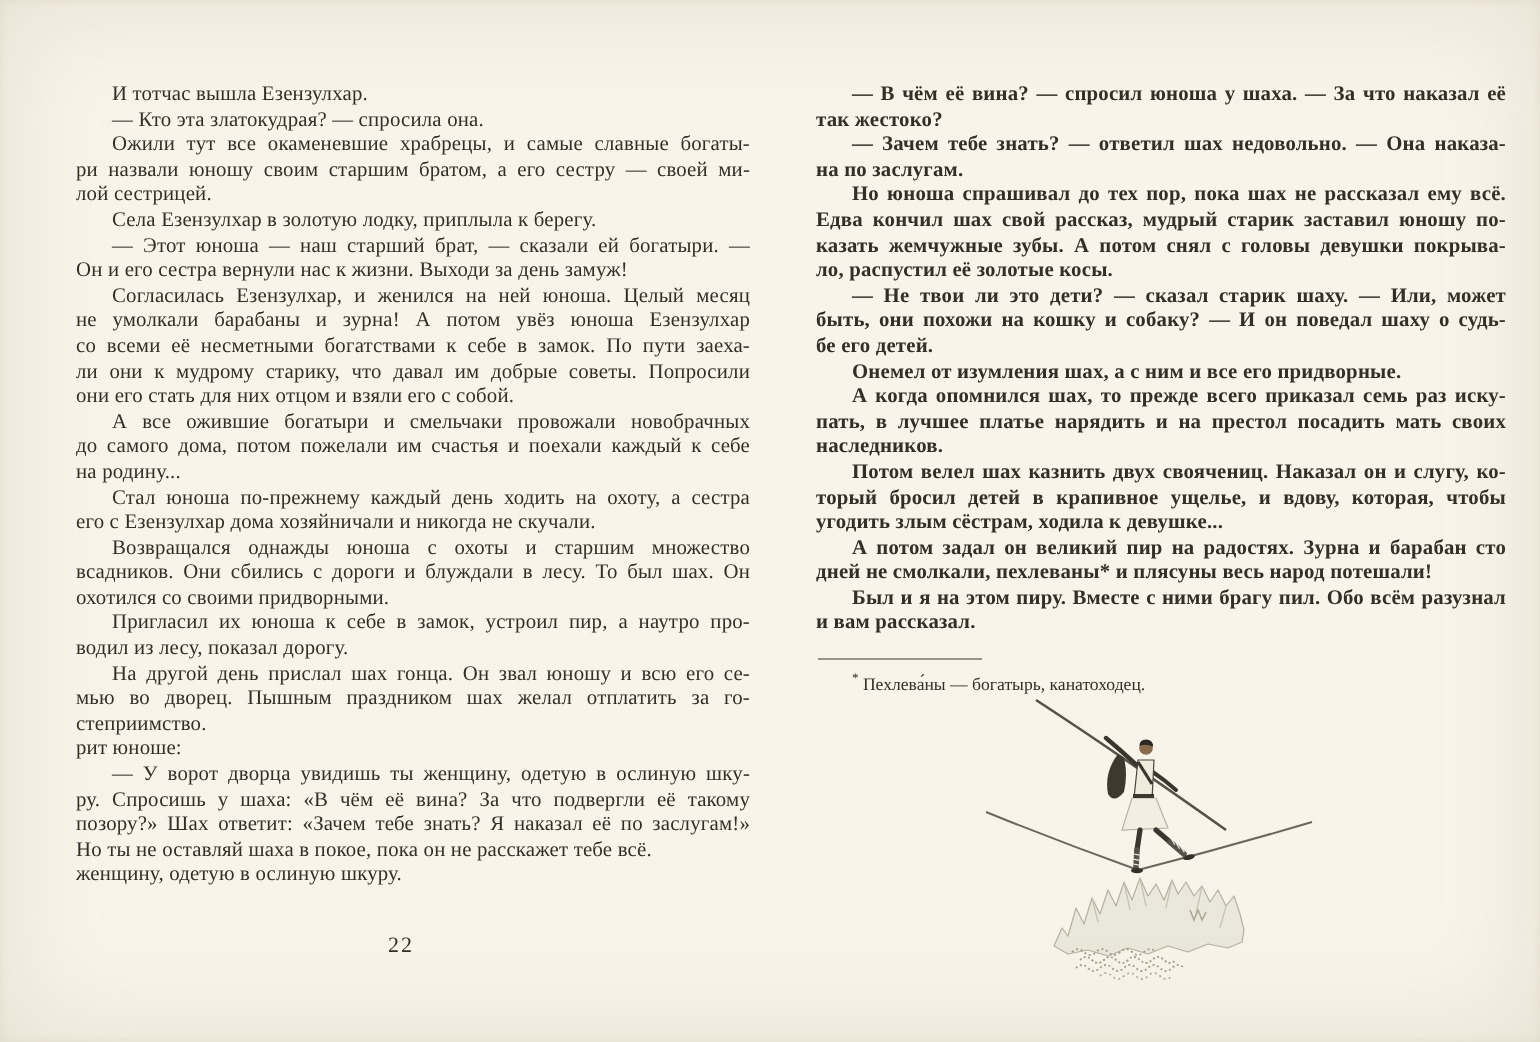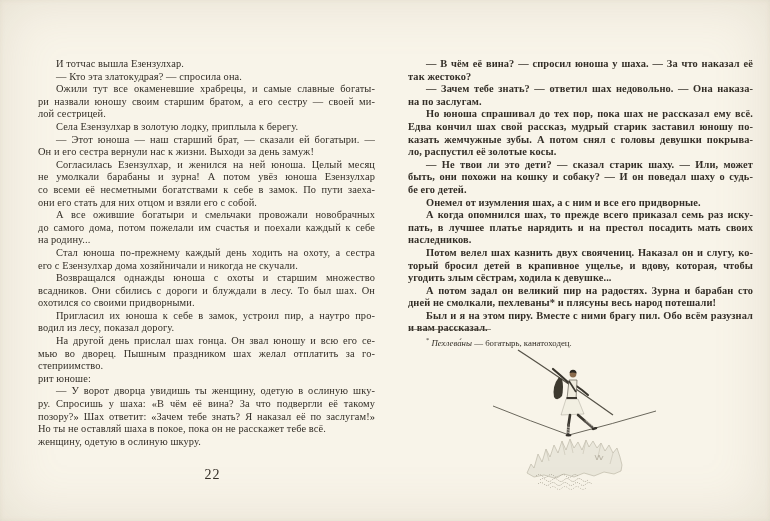--- a/index.html
+++ b/index.html
@@ -11,60 +11,61 @@
     position:relative;
     overflow:hidden;
   }
   body::after {
     content:'';
     position:absolute; inset:0;
     box-shadow: inset 0 0 55px rgba(158,144,114,0.20), inset 0 0 5px rgba(158,144,114,0.12);
     pointer-events:none;
   }
   .page-text {
-    position:absolute; top:58px;
+    position:absolute; top:42px;
     font-size:10.4px; line-height:12.6px;
     letter-spacing:0.1px;
   }
   #left-text  { left:38px;  width:337px; }
   #right-text { left:408px; width:345px;font-weight:bold; }
   .line { text-align:justify; text-align-last:justify; }
   .line.first { text-indent:18px; }
   .line.last  { text-align-last:left; }
   .pagenum {
-    position:absolute; top:467px; left:44px; width:337px;
-    text-align:center; font-size:14px; letter-spacing:1px;
+    position:absolute; top:467px; left:32px; width:337px;
+    text-align:center; font-size:11px; letter-spacing:1px;
   }
   .footnote-rule {
     position:absolute; left:409px; top:329px; width:82px;
     border-top:1px solid #55504494;
   }
   .footnote {
     position:absolute; left:408px; top:335px; width:345px;
     font-size:8.8px; line-height:10.5px; text-indent:18px;
   }
-  .footnote .term { font-style:italic; }
+  .footnote .term { }
   .footnote sup { font-size:6.5px; }
   #illustration { position:absolute; left:470px; top:340px; }
 </style>
 </head>
 <body>
 
 <div class="page-text" id="left-text">
     <div class="line first last">И тотчас вышла Езензулхар.</div>
     <div class="line first last">— Кто эта златокудрая? — спросила она.</div>
     <div class="line first">Ожили тут все окаменевшие храбрецы, и самые славные богаты-</div>
     <div class="line">ри назвали юношу своим старшим братом, а его сестру — своей ми-</div>
     <div class="line last">лой сестрицей.</div>
     <div class="line first last">Села Езензулхар в золотую лодку, приплыла к берегу.</div>
     <div class="line first">— Этот юноша — наш старший брат, — сказали ей богатыри. —</div>
     <div class="line last">Он и его сестра вернули нас к жизни. Выходи за день замуж!</div>
     <div class="line first">Согласилась Езензулхар, и женился на ней юноша. Целый месяц</div>
     <div class="line">не умолкали барабаны и зурна! А потом увёз юноша Езензулхар</div>
     <div class="line">со всеми её несметными богатствами к себе в замок. По пути заеха-</div>
+    <div class="line">ли они к мудрому старику, что давал им добрые советы. Попросили</div>
     <div class="line last">они его стать для них отцом и взяли его с собой.</div>
     <div class="line first">А все ожившие богатыри и смельчаки провожали новобрачных</div>
     <div class="line">до самого дома, потом пожелали им счастья и поехали каждый к себе</div>
     <div class="line last">на родину...</div>
     <div class="line first">Стал юноша по-прежнему каждый день ходить на охоту, а сестра</div>
     <div class="line last">его с Езензулхар дома хозяйничали и никогда не скучали.</div>
     <div class="line first">Возвращался однажды юноша с охоты и старшим множество</div>
     <div class="line">всадников. Они сбились с дороги и блуждали в лесу. То был шах. Он</div>
     <div class="line last">охотился со своими придворными.</div>
     <div class="line first">Пригласил их юноша к себе в замок, устроил пир, а наутро про-</div>

